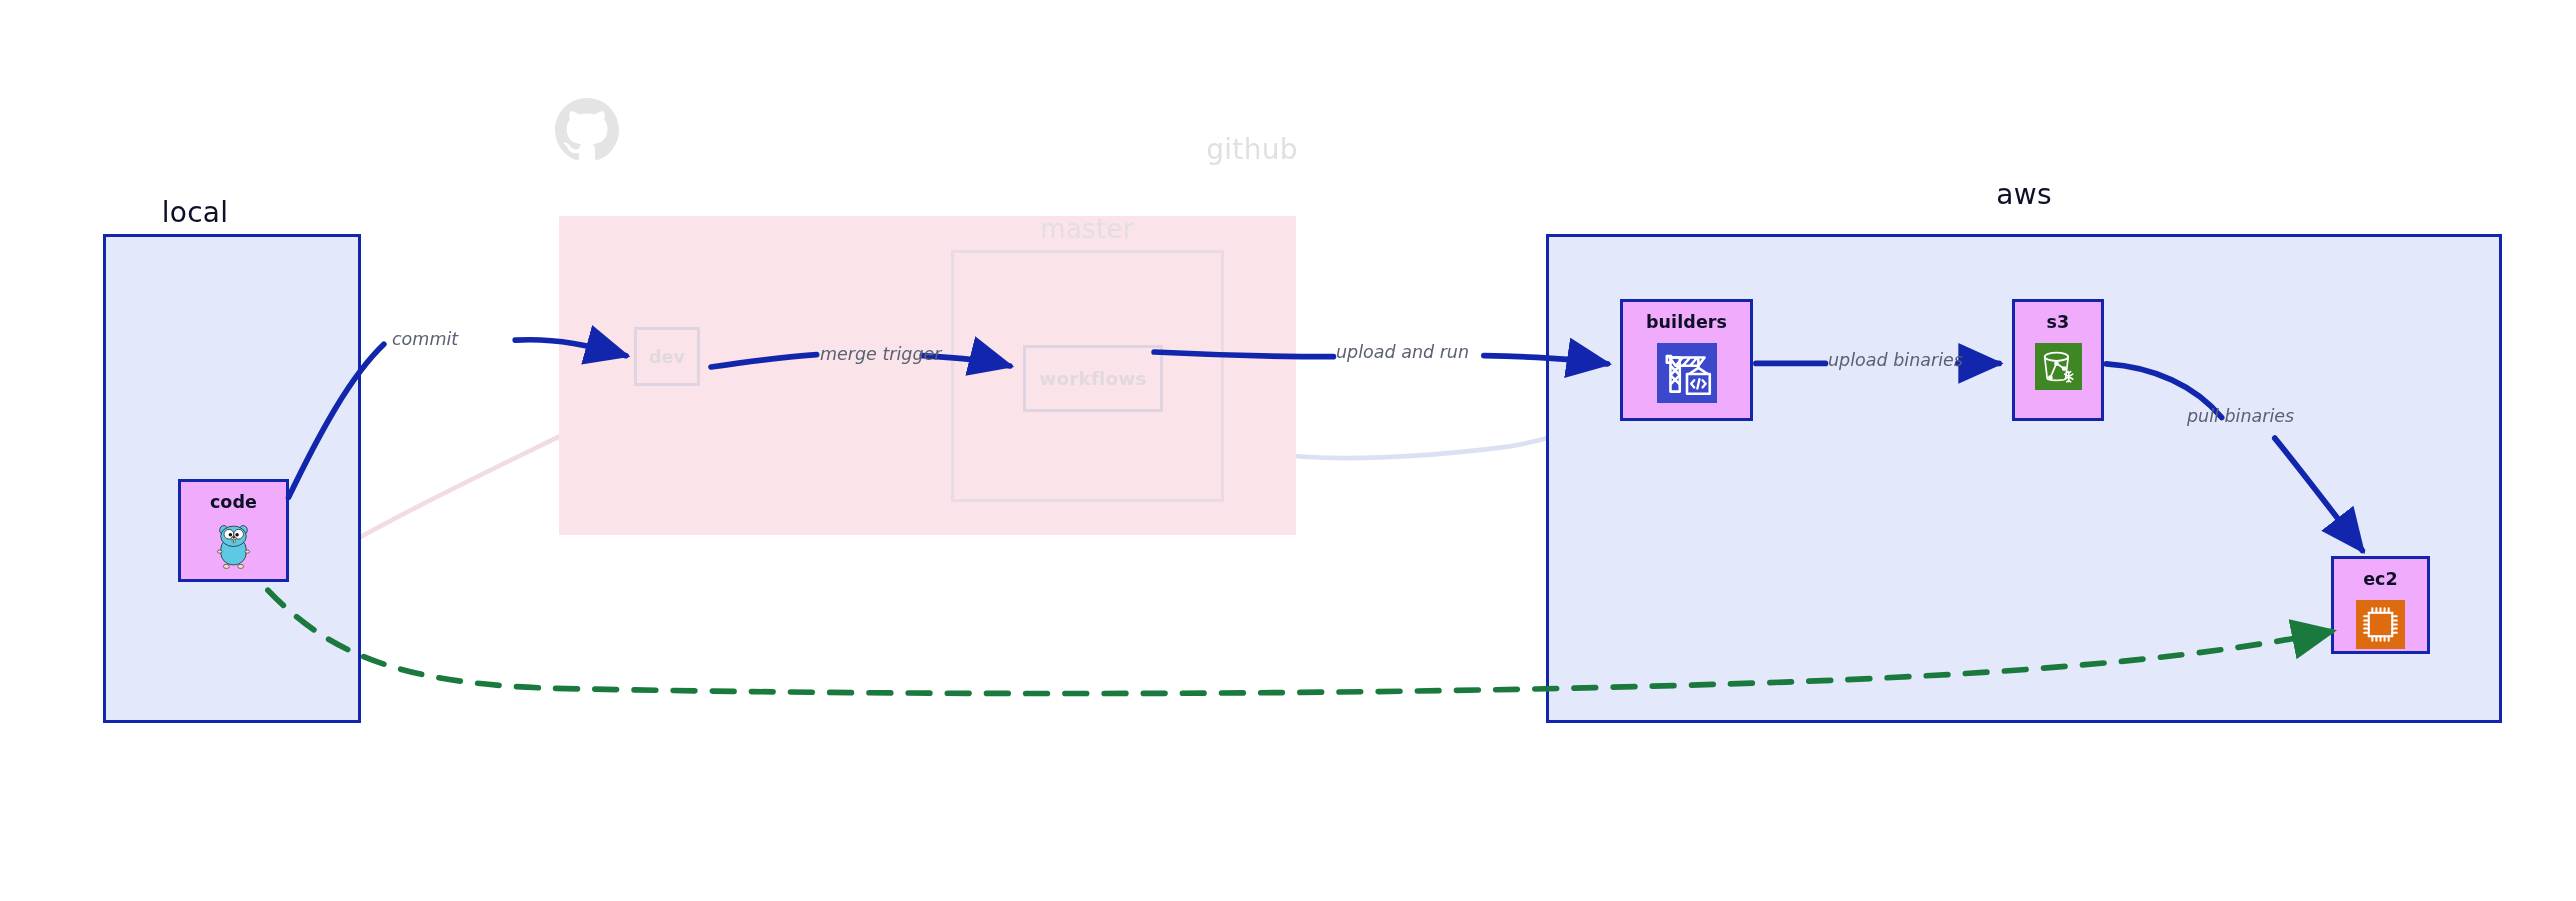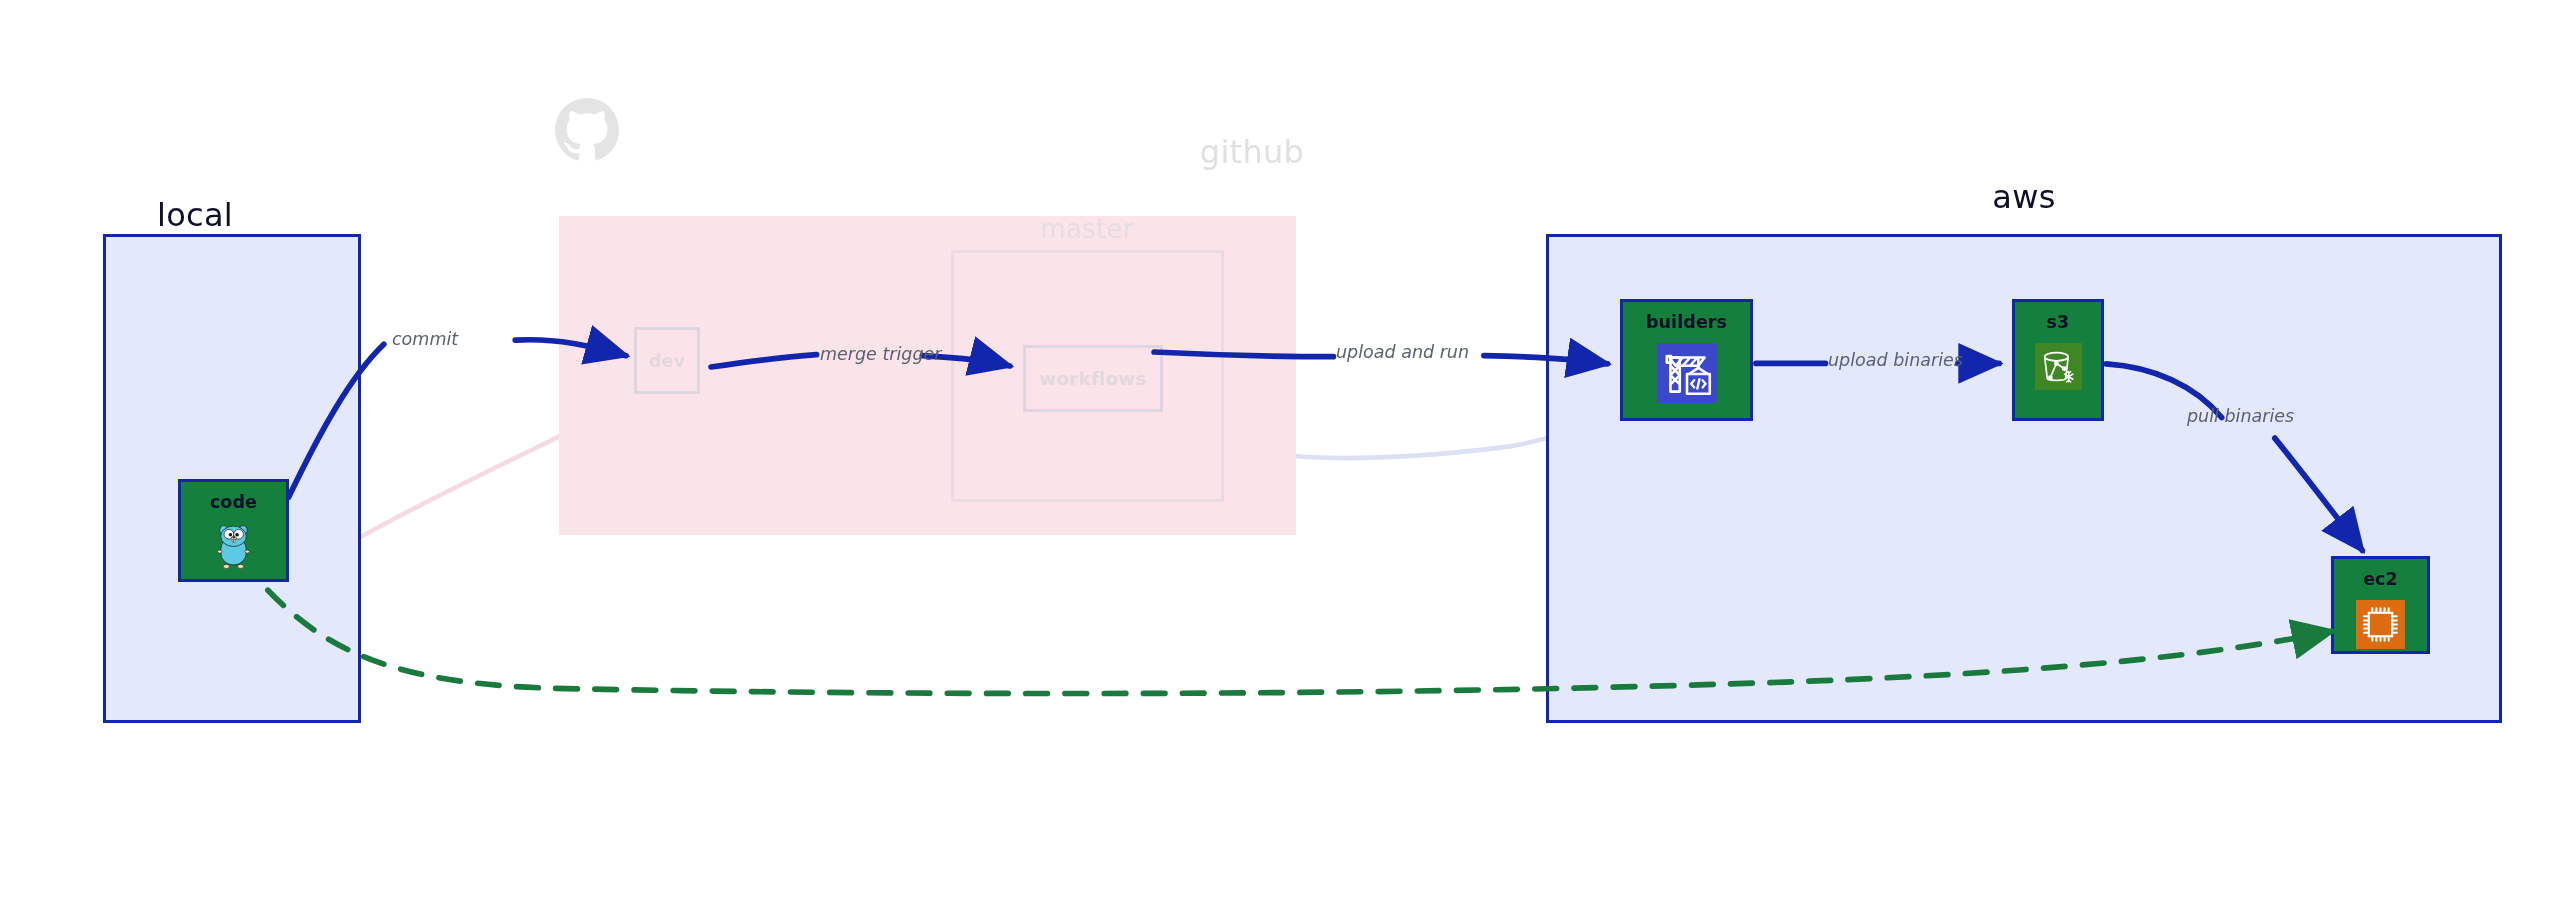--- a/index.html
+++ b/index.html
@@ -58,38 +58,38 @@
     width: 273px;
     height: 252px;
     background: transparent;
     border: 3.1px solid #dcd3e0;
     opacity: 0.55;
   }
 
   
   .ctitle {
     position: absolute;
-    font-size: 32px;
+    font-size: 28px;
     font-weight: 400;
     letter-spacing: 0.3px;
     color: #0d1026;
     white-space: nowrap;
   }
   .ctitle.local-t  { left: 195px;  top: 196px; transform: translateX(-50%); }
   .ctitle.aws-t    { left: 2024px; top: 178px; transform: translateX(-50%); }
   .ctitle.github-t { left: 1252px; top: 133px; transform: translateX(-50%);
                      color: #e0e0e0; }
   .ctitle.master-t { left: 1087px; top: 214px; transform: translateX(-50%);
                      font-size: 26px; color: #e5dde1; text-align: center; }
 
   
   .node {
     position: absolute;
     box-sizing: border-box;
-    background: #15803d;
+    background: #f0abfc;
     border: 3.1px solid #1226ad;
     display: flex;
     flex-direction: column;
     align-items: center;
   }
   .node .nlabel {
     font-size: 17.5px;
     font-weight: 700;
     color: #0d1026;
     margin-top: 10.3px;
@@ -106,21 +106,21 @@
   .node.ec2      { left: 2331px; top: 556px; width: 99px; height: 98px; }
 
   
   .node.faded {
     background: transparent;
     border: 3.1px solid #ded4e2;
   }
   .node.faded .nlabel {
     color: #e2d9de;
   }
-  .node.dev       { left: 634px; top: 327px;  width: 66px; height: 67px;
+  .node.dev       { left: 634px; top: 327px;  width: 66px; height: 59px;
                     justify-content: center; }
   .node.dev .nlabel { margin-top: 0; }
   .node.workflows { left: 1023px; top: 345px;  width: 140px; height: 67px;
                     justify-content: center; }
   .node.workflows .nlabel { margin-top: 0; font-size: 18.5px; }
 
   
   .elabel {
     position: absolute;
     font-size: 17.5px;

